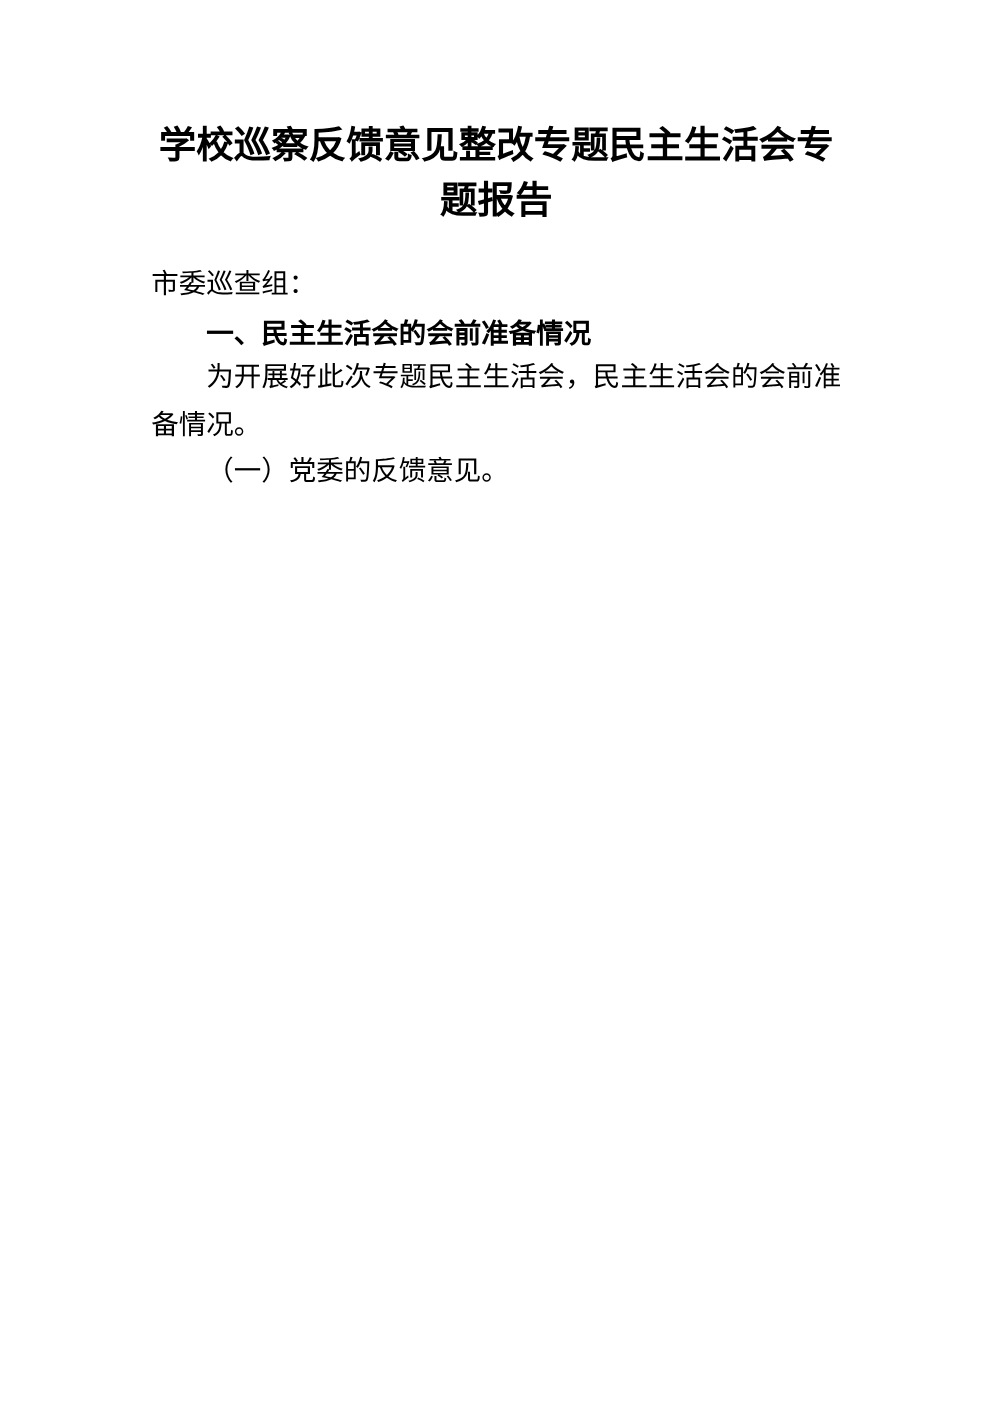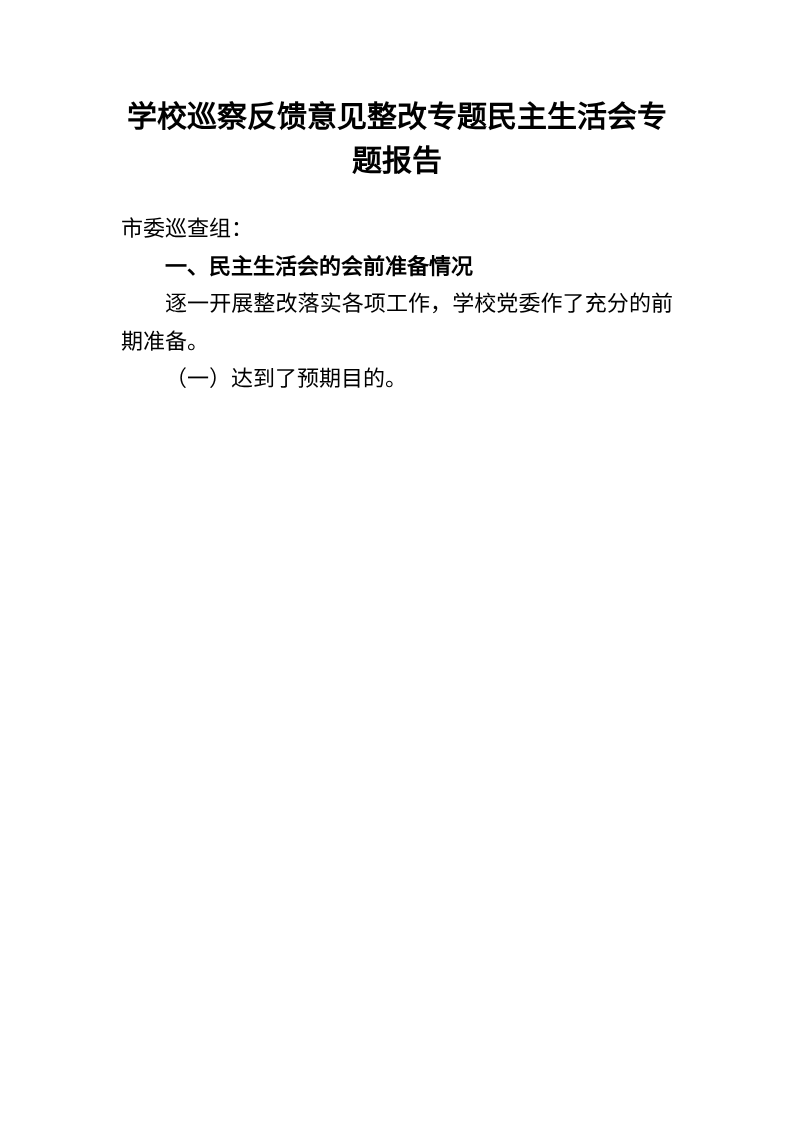--- a/index.html
+++ b/index.html
@@ -24,21 +24,21 @@
     font-size: 30px;
     line-height: 44px;
     text-align: center;
     color: #000000;
   }
   .doc-body {
     margin: 0;
   }
   .para {
     margin: 0;
-    font-family: Liberation Serif, serif;
+    font-family: Liberation Mono, monospace;
     font-size: 22px;
     line-height: 37.5px;
     color: #000000;
     text-align: justify;
     text-justify: inter-character;
     text-align-last: left;
   }
   .para.body {
     text-indent: 2em;
   }
@@ -52,16 +52,16 @@
   }
 </style>
 </head>
 <body>
 
 <div class="page">
   <h1 class="doc-title">学校巡察反馈意见整改专题民主生活会专题报告</h1>
   <div class="doc-body">
       <p class="para salutation">市委巡查组：</p>
       <p class="para heading1">一、民主生活会的会前准备情况</p>
-      <p class="para body">逐一开展整改落实各项工作，学校党委作了充分的前期准备。</p>
-      <p class="para body">（一）达到了预期目的。</p>
+      <p class="para body">为开展好此次专题民主生活会，民主生活会的会前准备情况。</p>
+      <p class="para body">（一）党委的反馈意见。</p>
     </div>
 </div>
 
 </body></html>

